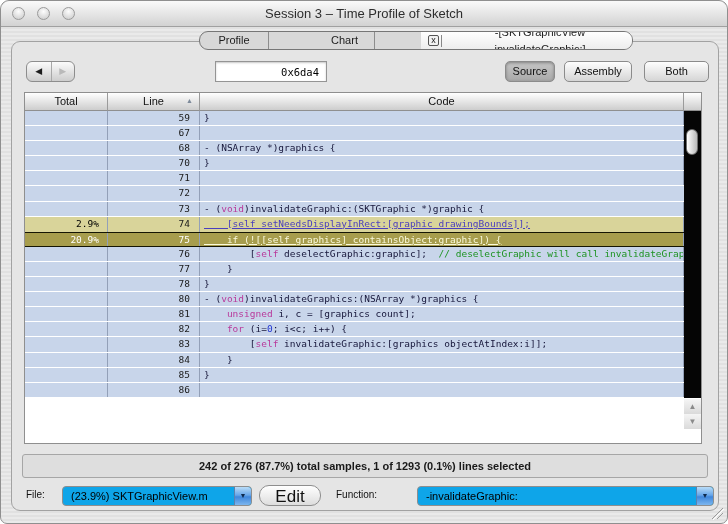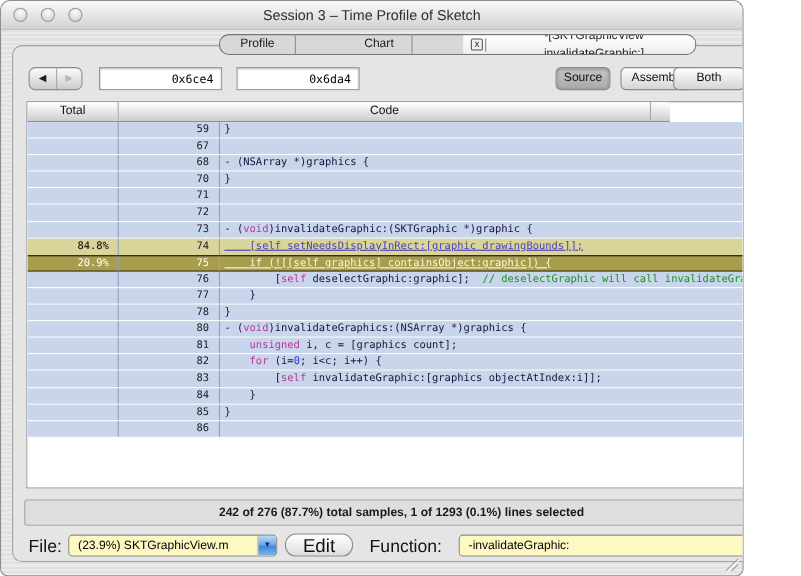--- a/index.html
+++ b/index.html
@@ -1,18 +1,18 @@
 <!DOCTYPE html>
 <html><head>
 <meta charset="utf-8">
 <style>
   html,body{margin:0;padding:0;background:#fff;}
   *{box-sizing:border-box;}
   .window{
-    position:relative;width:676px;height:524px;margin:0;
+    position:relative;width:728px;height:524px;margin:0;
     border:1px solid #8f8f8f;border-radius:9px 9px 7px 7px;overflow:hidden;
     background:repeating-linear-gradient(180deg,#eaeaea 0 2px,#e1e1e1 2px 4px);
     font-family:"Liberation Sans",sans-serif;
   }
   
   .titlebar{position:absolute;top:0;left:0;right:0;height:26px;
     background:linear-gradient(#fafafa,#d2d2d2);border-bottom:1px solid #a0a0a0;
     border-radius:9px 9px 0 0;}
   .light{position:absolute;top:6px;width:13px;height:13px;border-radius:50%;
     border:1px solid #9a9a9a;background:radial-gradient(circle at 50% 32%,#fdfdfd,#c8c8c8);}
@@ -38,21 +38,21 @@
   .navhalf.back{color:#1c1c1c;}
   .navhalf.fwd{color:#b9b9b9;border-left:1px solid #a8a8a8;}
   .addr{position:absolute;top:19px;height:21px;width:112px;border:1px solid #949494;background:#fff;
     text-align:right;padding:0 7px 0 2px;font-family:"DejaVu Sans Mono",monospace;font-size:10.5px;color:#000;
     box-shadow:inset 0 1px 2px rgba(0,0,0,.22);}
   .addr.a1{left:78px}.addr.a2{left:203px}
   .viewbtn{position:absolute;top:19px;height:21px;border:1px solid #8b8b8b;border-radius:5px;
     background:linear-gradient(#fefefe,#d5d5d5);font-size:11px;color:#111;text-align:center;line-height:19px;
     padding:0;font-family:"Liberation Sans",sans-serif;}
   .viewbtn.sel{background:linear-gradient(#c6c6c6,#a9a9a9);box-shadow:inset 0 1px 3px rgba(0,0,0,.35);}
-  .viewbtn.b1{left:493px;width:50px}.viewbtn.b2{left:552px;width:68px}.viewbtn.b3{left:600px;width:65px}
+  .viewbtn.b1{left:493px;width:50px}.viewbtn.b2{left:552px;width:68px}.viewbtn.b3{left:632px;width:65px}
   
   .table{position:absolute;left:12px;top:50px;width:678px;height:352px;border:1px solid #8f8f8f;background:#fff;}
   .thead{display:flex;height:18px;}
   .th{position:relative;background:linear-gradient(#ffffff,#cdcdcd);border-right:1px solid #9b9b9b;
     border-bottom:1px solid #8f8f8f;font-size:11px;color:#111;text-align:center;line-height:16px;}
   .th.total{width:83px}.th.line{width:92px}.th.code{width:484px}.th.spacer{width:17px;border-right:none}
   .sorticon{position:absolute;right:6px;top:3px;font-size:7px;color:#7d8a9a;line-height:10px;}
   .tbody{position:relative;height:332px;background:#fff;overflow:hidden;}
   .row{display:flex;height:15.1px;background:#c8d5ea;border-bottom:1px solid #fff;}
   .row.khaki{background:#d9d49a;border-bottom:none;}
@@ -71,23 +71,23 @@
   .vtrack{position:absolute;top:0;left:0;width:17px;height:287px;background:#050505;}
   .vthumb{position:absolute;top:18px;left:2px;width:12px;height:26px;border-radius:7px;
     border:1px solid #6e6e6e;background:linear-gradient(90deg,#ffffff,#b9b9b9);}
   .varrow{position:absolute;left:0;width:17px;height:15px;background:linear-gradient(#f5f5f5,#dadada);
     color:#8a8a8a;font-size:8px;text-align:center;line-height:15px;}
   .varrow.up{top:288px}.varrow.down{top:303px}
   
   .statusbar{position:absolute;left:10px;top:412px;width:686px;height:24px;background:#dedede;
     border:1px solid #a6a6a6;border-radius:3px;text-align:center;font-size:11px;font-weight:600;
     color:#1a1a1a;line-height:22px;}
-  .flabel{position:absolute;top:447px;font-size:16px;color:#111;}
+  .flabel{position:absolute;top:447px;font-size:10px;color:#111;}
   .flabel.file{left:14px}.flabel.func{left:324px}
-  .popup{position:absolute;top:444px;height:20px;border:1px solid #8e8e8e;border-radius:4px;background:#fef9c3;
+  .popup{position:absolute;top:444px;height:20px;border:1px solid #8e8e8e;border-radius:4px;background:#0ea5e9;
     font-size:11px;color:#000;padding-left:8px;line-height:18px;white-space:nowrap;overflow:hidden;}
   .popup.filep{left:50px;width:190px}.popup.funcp{left:405px;width:297px}
   .pbtn{position:absolute;right:0;top:0;bottom:0;width:17px;border-left:1px solid #5d82ad;border-radius:0 3px 3px 0;
     background:linear-gradient(#b9dcf8 0%,#69a7e9 45%,#3f87dc 55%,#7db6ee 100%);
     color:#0e2a4e;font-size:7px;text-align:center;line-height:18px;}
   .editbtn{position:absolute;left:247px;top:443px;width:62px;height:21px;border:1px solid #8e8e8e;
     border-radius:10px;background:linear-gradient(#ffffff,#dddddd);font-size:17px;color:#111;
     text-align:center;line-height:19px;font-family:"Liberation Sans",sans-serif;}
   .grip{position:absolute;right:3px;bottom:3px;width:15px;height:15px;}
 </style>
@@ -113,30 +113,30 @@
     </div>
   </div>
 
   <div class="panel">
 
     <div class="navcap">
       <div class="navhalf back"><span>◀</span></div>
       <div class="navhalf fwd"><span>▶</span></div>
     </div>
 
-    <input class="addr a1" value="0x6ce4" style="">
     <input class="addr a2" value="0x6da4" style="">
 
     <button class="viewbtn sel b1">Source</button>
     <button class="viewbtn b2">Assembly</button>
     <button class="viewbtn b3">Both</button>
 
     <div class="table">
       <div class="thead">
         <div class="th total">Total</div>
+        <div class="th line"><span>Line</span><span class="sorticon">▲</span></div>
         <div class="th code">Code</div>
         <div class="th spacer"></div>
       </div>
       <div class="tbody">
         <div class="vscroll">
           <div class="vtrack">
             <div class="vthumb"></div>
           </div>
           <div class="varrow up">▲</div>
           <div class="varrow down">▼</div>
@@ -169,21 +169,21 @@
           <div class="row normal">
             <div class="cell c-total"></div>
             <div class="cell c-line">72</div>
           </div>
           <div class="row normal">
             <div class="cell c-total"></div>
             <div class="cell c-line">73</div>
             <div class="cell c-code"><span class="seg-plain">- (</span><span class="seg-kw">void</span><span class="seg-plain">)invalidateGraphic:(SKTGraphic *)graphic {</span></div>
           </div>
           <div class="row khaki">
-            <div class="cell c-total">84.8%</div>
+            <div class="cell c-total">2.9%</div>
             <div class="cell c-line">74</div>
             <div class="cell c-code"><span class="seg-link">    [self setNeedsDisplayInRect:[graphic drawingBounds]];</span></div>
           </div>
           <div class="row selected">
             <div class="cell c-total">20.9%</div>
             <div class="cell c-line">75</div>
             <div class="cell c-code"><span class="seg-linksel">    if (![[self graphics] containsObject:graphic]) {</span></div>
           </div>
           <div class="row normal">
             <div class="cell c-total"></div>

